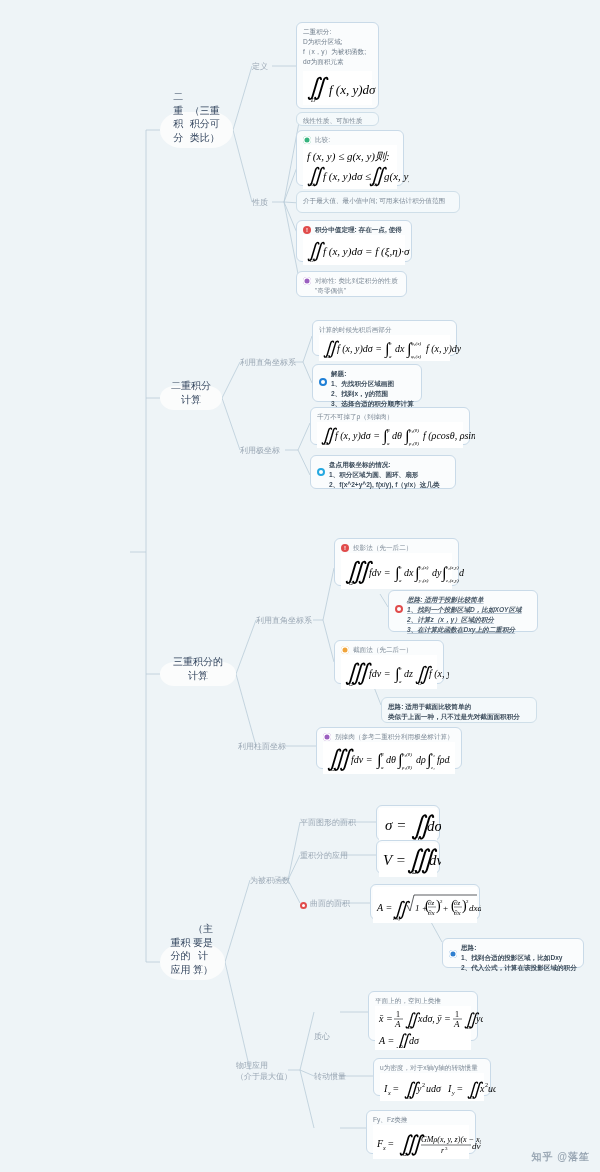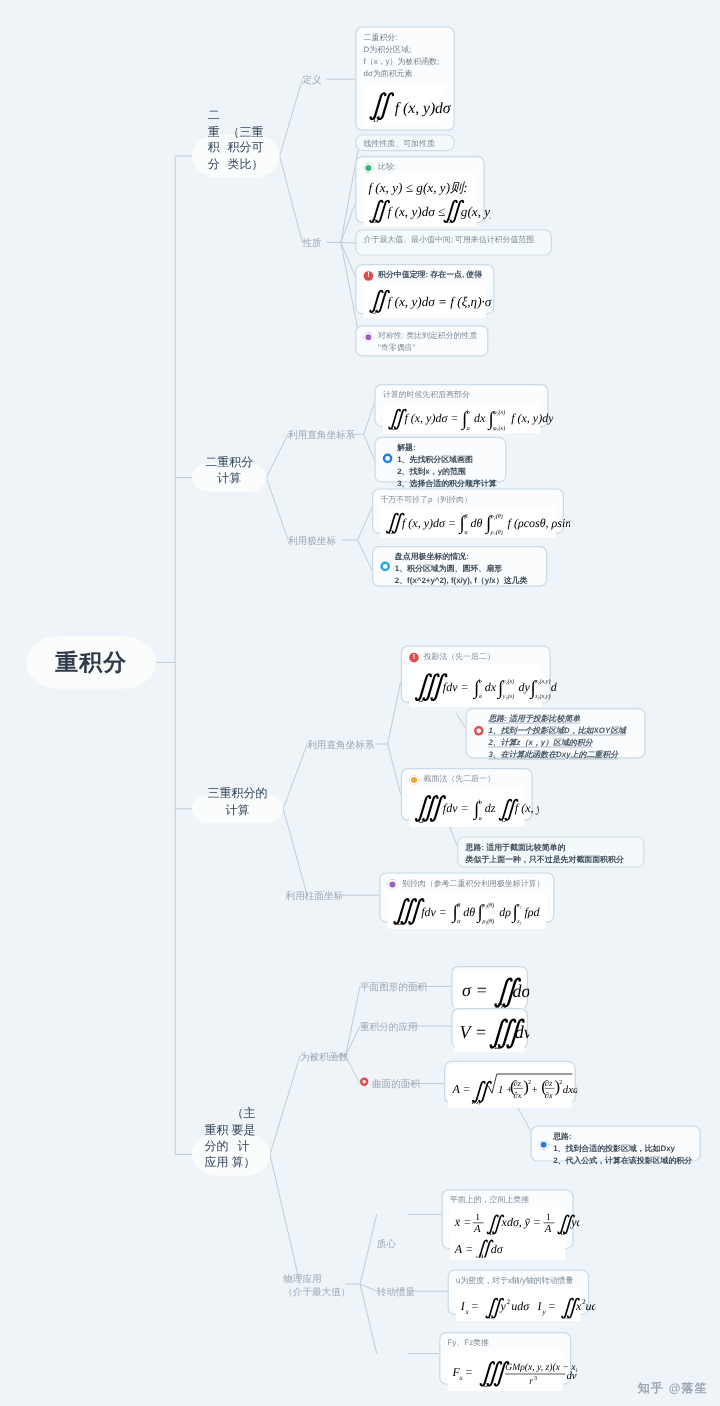--- a/index.html
+++ b/index.html
@@ -167,23 +167,20 @@
       <path d="M288,1070 H300"></path>
       <path d="M300,1070 L314,1012"></path>
       <path d="M300,1070 L314,1076"></path>
       <path d="M300,1070 L314,1128"></path>
       <path d="M340,1012 H368"></path>
       <path d="M340,1076 H373"></path>
       <path d="M340,1128 H366"></path>
     </g>
   </svg>
 
-  <div class="root root-1">
-    <span>重积分</span>
-  </div>
 
   <div class="pill" style="left:160px;top:112px;width:73px;height:36px;">
     <span>二重积分</span>
     <span>（三重积分可类比）</span>
   </div>
 
   <div class="pill" style="left:160px;top:386px;width:62px;height:24px;">
     <span>二重积分计算</span>
   </div>
 
@@ -224,21 +221,21 @@
     <div>物理应用</div>
     <div>（介于最大值）</div>
   </div>
 
   <div class="sub" style="left:300px;top:817px;">
     <span>平面图形的面积</span>
   </div>
   <div class="sub" style="left:300px;top:850px;">
     <span>重积分的应用</span>
   </div>
-  <div class="sub" style="left:300px;top:898px;display:flex;align-items:flex-start;gap:3px;">
+  <div class="sub" style="left:300px;top:898px;display:flex;align-items:flex-end;gap:3px;">
     <span class="bullet ring-red" style="width:7px;height:7px;border-radius:50%;display:inline-block;"></span>
     <span>曲面的面积</span>
   </div>
 
   <div class="sub" style="left:314px;top:1007px;margin-top:24px;">
     <span>质心</span>
   </div>
   <div class="sub" style="left:314px;top:1071px;">
     <span>转动惯量</span>
   </div>

